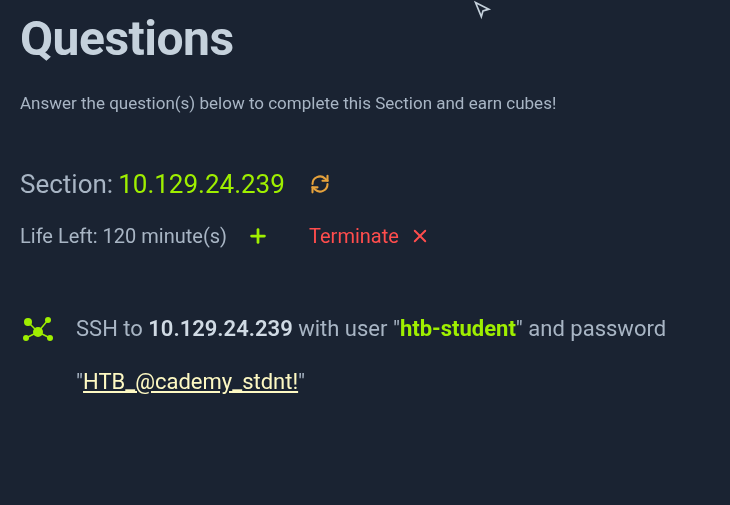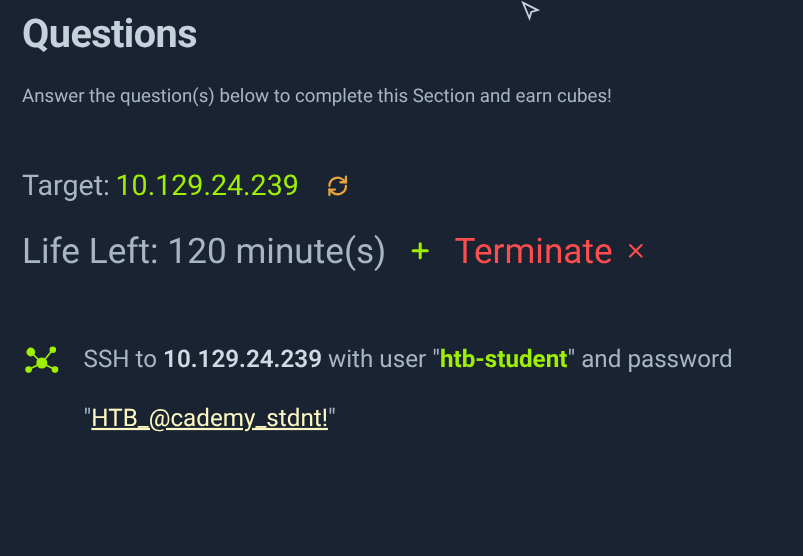--- a/index.html
+++ b/index.html
@@ -11,21 +11,21 @@
       background-color: #1a2332;
       color: #a8b5c4;
       font-family: -apple-system, BlinkMacSystemFont, "Segoe UI", Roboto, Helvetica, Arial, sans-serif;
       width: 730px;
       height: 505px;
       padding: 10px 20px 20px 20px;
       overflow: hidden;
     }
     .heading {
       color: #c5d1dc;
-      font-size: 36px;
+      font-size: 48px;
       font-weight: 700;
       margin-bottom: 20px;
       letter-spacing: -0.5px;
     }
     .subtext {
       color: #a8b5c4;
       font-size: 17px;
       line-height: 1.9;
       margin-bottom: 50px;
       font-weight: 400;
@@ -45,35 +45,35 @@
     }
     .refresh-icon {
       margin-left: 25px;
       color: #e6a23c;
       display: inline-flex;
       align-items: center;
     }
     .life-row {
       display: flex;
       align-items: center;
-      font-size: 32px;
+      font-size: 20px;
       margin-bottom: 55px;
     }
     .life-text {
       color: #a8b5c4;
     }
     .plus-icon {
       margin-left: 20px;
       color: #9fef00;
       display: inline-flex;
       align-items: center;
     }
     .terminate {
       color: #ff4d4d;
-      margin-left: 20px;
+      margin-left: 40px;
       display: inline-flex;
       align-items: center;
       cursor: pointer;
     }
     .terminate-x {
       margin-left: 12px;
       display: inline-flex;
       align-items: center;
     }
     .ssh-row {
@@ -117,21 +117,21 @@
   <svg width="20" height="20" viewBox="0 0 24 24" fill="none" stroke="currentColor" stroke-width="2">
     <path d="M3 3l7 17 2-7 7-2z"></path>
   </svg>
 </span>
 
 <h1 class="heading">Questions</h1>
 
 <p class="subtext">Answer the question(s) below to complete this Section and earn cubes!</p>
 
 <div class="target-row">
-  <span class="target-label">Target: </span>
+  <span class="target-label">Section: </span>
   <span class="target-ip">10.129.24.239</span>
   <span class="refresh-icon">
     <svg width="20" height="20" viewBox="0 0 24 24" fill="none" stroke="currentColor" stroke-width="2.5" stroke-linecap="round">
       <path d="M21 2v6h-6"></path>
       <path d="M3 12a9 9 0 0 1 15-6.7L21 8"></path>
       <path d="M3 22v-6h6"></path>
       <path d="M21 12a9 9 0 0 1-15 6.7L3 16"></path>
     </svg>
   </span>
 </div>

